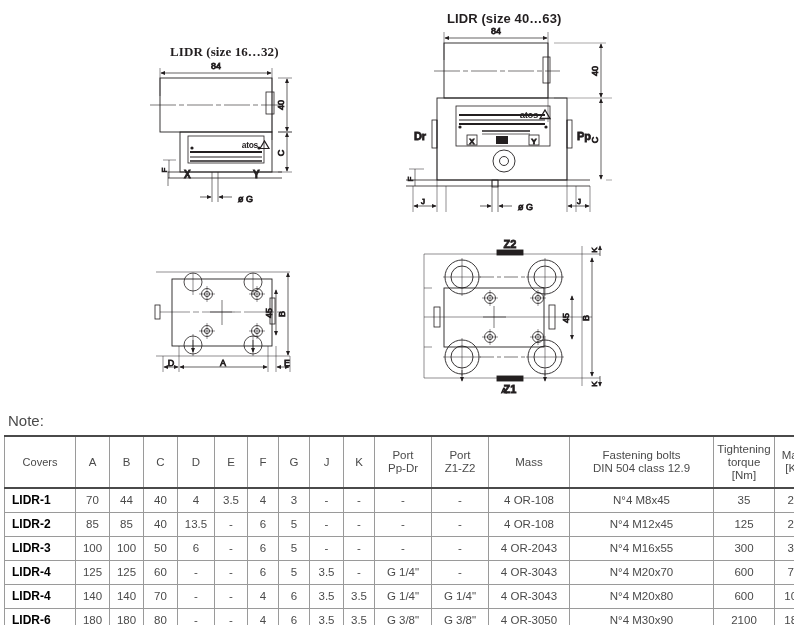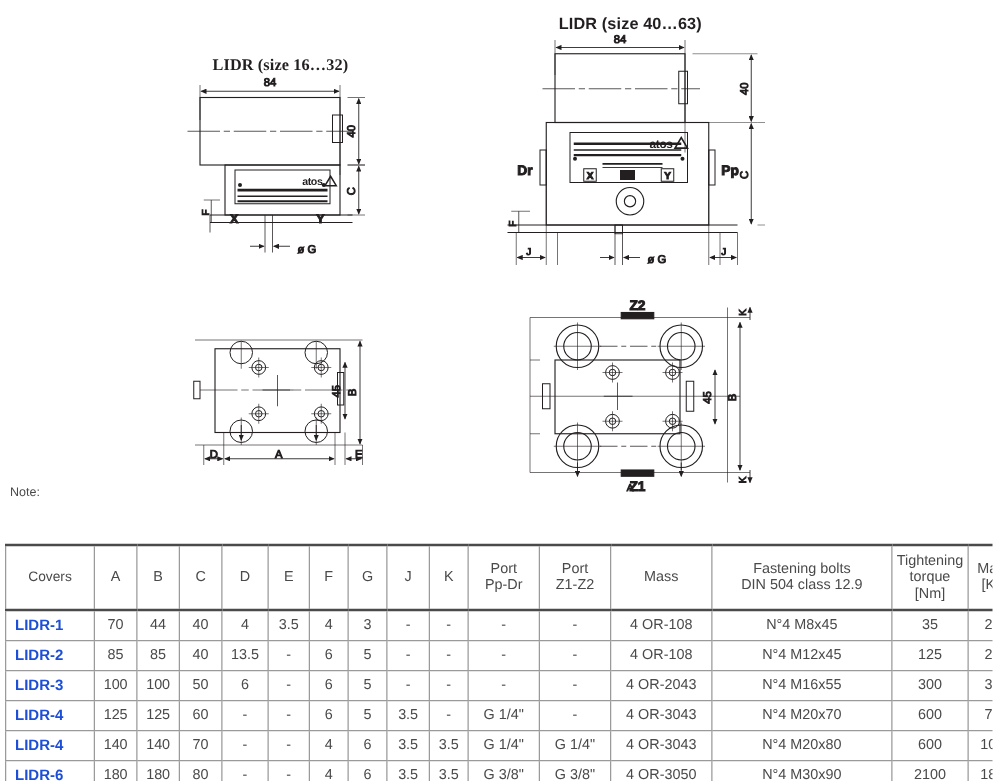--- a/index.html
+++ b/index.html
@@ -22,22 +22,22 @@
     font-size:13px;
     font-weight:bold;
     color:#231f20;
     letter-spacing:.1px;
     white-space:nowrap;
   }
   .dwg-svg{position:absolute;left:0;top:0;}
 
   
   .note{
-    position:absolute;left:8px;top:388px;width:780px;
-    font-size:10px;line-height:14px;color:#4a4a4a;
+    position:absolute;left:8px;top:414px;width:780px;
+    font-size:15px;line-height:14px;color:#4a4a4a;
   }
   .note .nline{display:block;white-space:nowrap;}
   .note b{color:#231f20;font-weight:bold;}
 
   
   .tbl-wrap{position:absolute;left:4px;top:435px;width:786px;}
   table.dims{
     border-collapse:collapse;
     width:786px;
     table-layout:fixed;
@@ -54,21 +54,21 @@
   }
   table.dims thead th{
     height:50px;
     font-size:11.5px;
     color:#4a4a4a;
   }
   table.dims thead th .hl{display:block;white-space:nowrap;}
   table.dims tbody td{height:23px;}
   table.dims tbody td.rowhdr{
     font-weight:bold;
-    color:#1d4ed8;
+    color:#000000;
     text-align:left;
     padding-left:7px;
     font-size:12px;
   }
   table.dims thead th.covers{font-size:11px;}
   
   table.dims thead th{border-bottom:2px solid #4a4a4a;border-top:2px solid #4a4a4a;}
   table.dims tbody tr:last-child td{border-bottom:2px solid #4a4a4a;}
 
   

